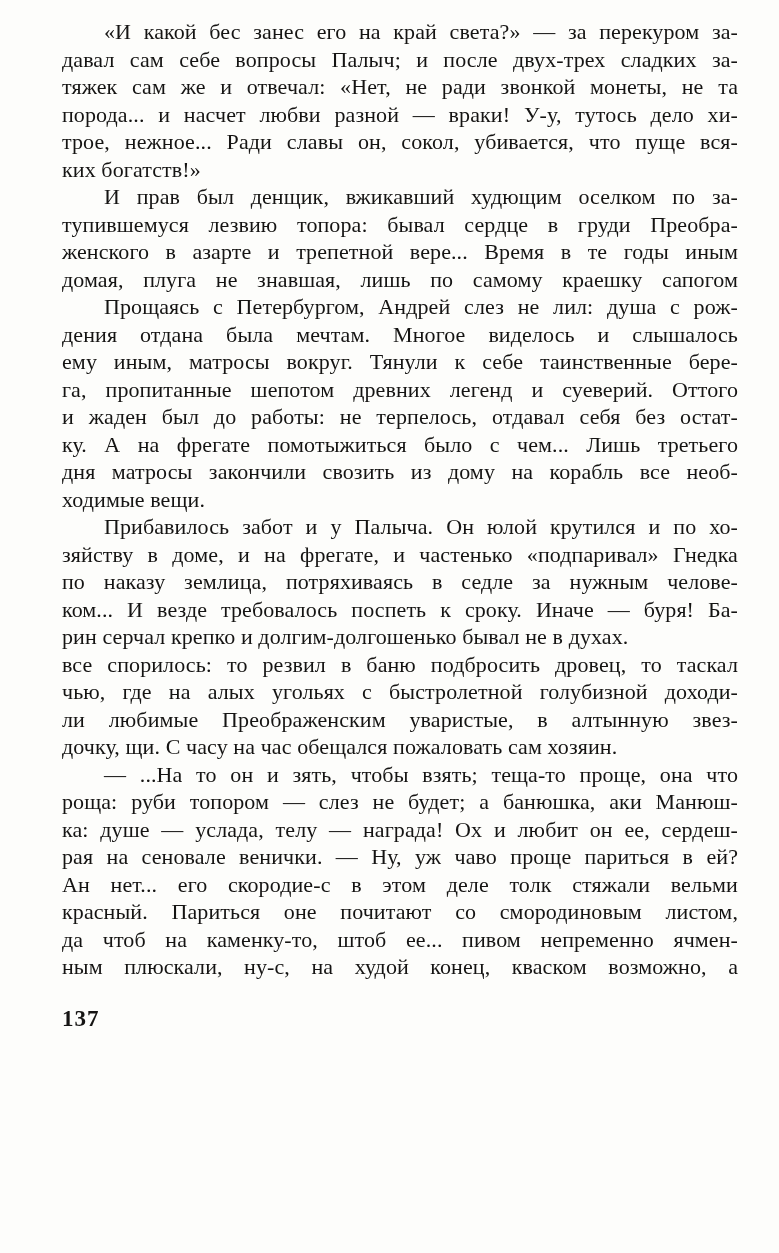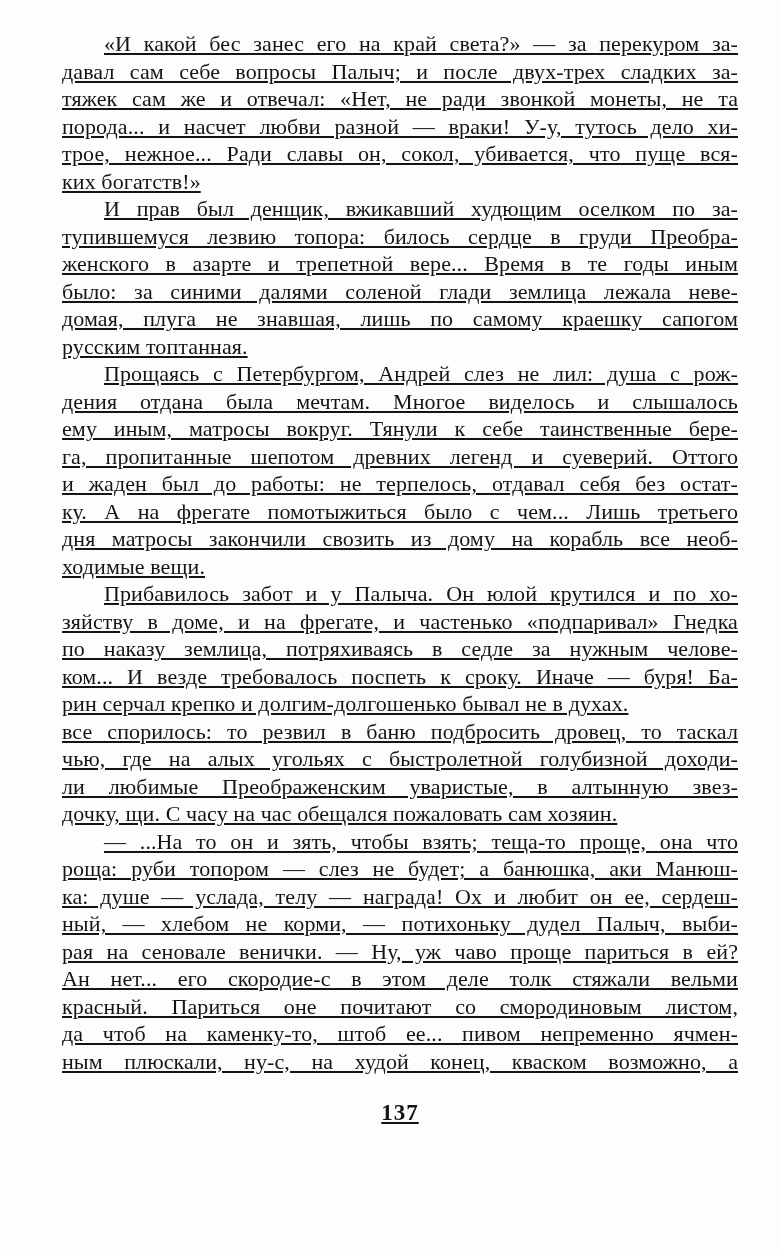--- a/index.html
+++ b/index.html
@@ -13,23 +13,22 @@
     height: 1253px;
     background: #fdfdfb;
     color: #151413;
     font-family: "Liberation Serif", "DejaVu Serif", serif;
     overflow: hidden;
     box-sizing: border-box;
   }
   .content {
     position: absolute;
     left: 62px;
-    top: 30px;
+    top: 18px;
     width: 676px;
-    text-decoration: underline;
   }
   .para {
     margin: 0;
     padding: 0;
   }
   .line {
     font-size: 22px;
     line-height: 27.5px;
     text-align: justify;
     text-align-last: justify;
@@ -37,21 +36,21 @@
     letter-spacing: 0.1px;
   }
   .line.first {
     text-indent: 42px;
   }
   .line.last {
     text-align-last: left;
   }
   .page-number {
     margin-top: 25px;
-    text-align: center;
+    text-align: left;
     font-size: 23px;
     font-weight: bold;
     letter-spacing: 1px;
   }
 </style>
 </head>
 <body>
 
 <div class="page">
   <div class="content">
@@ -59,25 +58,23 @@
         <div class="para">
           <div class="line first">«И какой бес занес его на край света?» — за перекуром за-</div>
           <div class="line">давал сам себе вопросы Палыч; и после двух-трех сладких за-</div>
           <div class="line">тяжек сам же и отвечал: «Нет, не ради звонкой монеты, не та</div>
           <div class="line">порода... и насчет любви разной — враки! У-у, тутось дело хи-</div>
           <div class="line">трое, нежное... Ради славы он, сокол, убивается, что пуще вся-</div>
           <div class="line last">ких богатств!»</div>
         </div>
         <div class="para">
           <div class="line first">И прав был денщик, вжикавший худющим оселком по за-</div>
-          <div class="line">тупившемуся лезвию топора: билось сердце в груди Преобра-</div>
+          <div class="line">тупившемуся лезвию топора: бывал сердце в груди Преобра-</div>
           <div class="line">женского в азарте и трепетной вере... Время в те годы иным</div>
-          <div class="line">было: за синими далями соленой глади землица лежала неве-</div>
           <div class="line">домая, плуга не знавшая, лишь по самому краешку сапогом</div>
-          <div class="line last">русским топтанная.</div>
         </div>
         <div class="para">
           <div class="line first">Прощаясь с Петербургом, Андрей слез не лил: душа с рож-</div>
           <div class="line">дения отдана была мечтам. Многое виделось и слышалось</div>
           <div class="line">ему иным, матросы вокруг. Тянули к себе таинственные бере-</div>
           <div class="line">га, пропитанные шепотом древних легенд и суеверий. Оттого</div>
           <div class="line">и жаден был до работы: не терпелось, отдавал себя без остат-</div>
           <div class="line">ку. А на фрегате помотыжиться было с чем... Лишь третьего</div>
           <div class="line">дня матросы закончили свозить из дому на корабль все необ-</div>
           <div class="line last">ходимые вещи.</div>
@@ -92,21 +89,20 @@
         <div class="para">
           <div class="line">все спорилось: то резвил в баню подбросить дровец, то таскал</div>
           <div class="line">чью, где на алых угольях с быстролетной голубизной доходи-</div>
           <div class="line">ли любимые Преображенским уваристые, в алтынную звез-</div>
           <div class="line last">дочку, щи. С часу на час обещался пожаловать сам хозяин.</div>
         </div>
         <div class="para">
           <div class="line first">— ...На то он и зять, чтобы взять; теща-то проще, она что</div>
           <div class="line">роща: руби топором — слез не будет; а банюшка, аки Манюш-</div>
           <div class="line">ка: душе — услада, телу — награда! Ох и любит он ее, сердеш-</div>
-          <div class="line">ный, — хлебом не корми, — потихоньку дудел Палыч, выби-</div>
           <div class="line">рая на сеновале венички. — Ну, уж чаво проще париться в ей?</div>
           <div class="line">Ан нет... его скородие-с в этом деле толк стяжали вельми</div>
           <div class="line">красный. Париться оне почитают со смородиновым листом,</div>
           <div class="line">да чтоб на каменку-то, штоб ее... пивом непременно ячмен-</div>
           <div class="line">ным плюскали, ну-с, на худой конец, кваском возможно, а</div>
         </div>
       </main>
     <div class="page-number">137</div>
   </div>
 </div>

